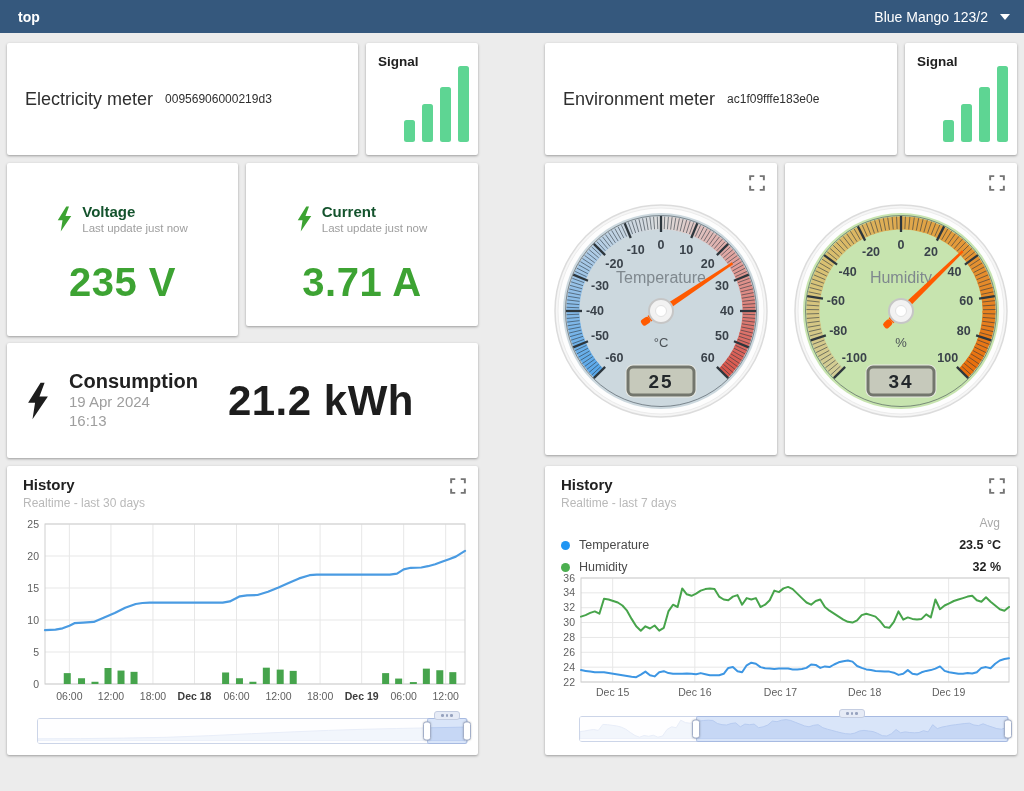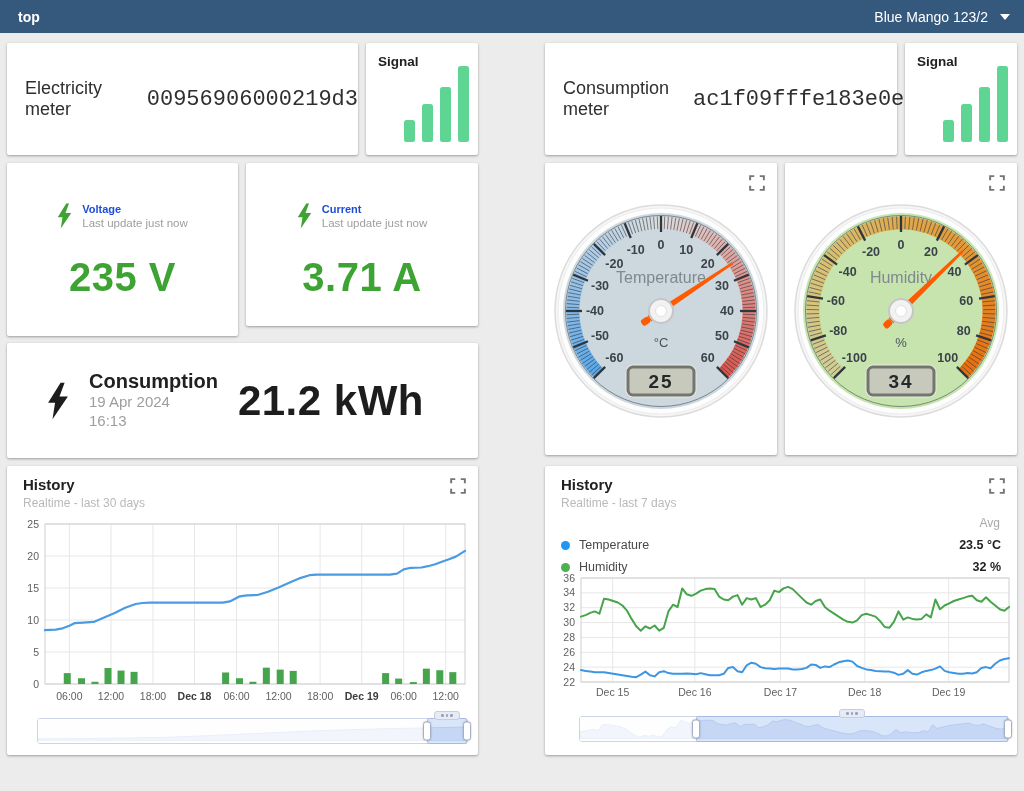--- a/index.html
+++ b/index.html
@@ -19,30 +19,30 @@
   .device-select svg { display:block; }
   
   .dashboard { position:absolute; left:0; top:33px; width:1024px; height:758px; }
   .card {
     position:absolute; background:#fff; border-radius:2px;
     box-shadow:0 1px 3px rgba(0,0,0,.24), 0 1px 2px rgba(0,0,0,.12);
   }
   
   .entity-card { display:flex; align-items:center; padding-left:18px; }
   .entity-name { font-size:18px; color:#2f2f2f; }
-  .entity-id   { font-size:22px; color:#2f2f2f; margin-left:24px;font-family:Liberation Mono, monospace; }
+  .entity-id   { font-size:12px; color:#2f2f2f; margin-left:12px; }
   
   .signal-title { position:absolute; left:12px; top:11px; font-size:13.5px; font-weight:bold; color:#212121; }
   .signal-bars  { position:absolute; left:38px; bottom:13px; display:flex; align-items:flex-end; gap:7px; }
   .signal-bars .bar { width:11px; border-radius:2.5px; }
   
   .value-card { display:flex; flex-direction:column; align-items:center; }
   .vc-head { display:flex; align-items:center; gap:10px; margin-top:40px; }
   .vc-texts { display:flex; flex-direction:column; }
-  .vc-title { font-size:11px; font-weight:bold; color:#1d4ed8; }
+  .vc-title { font-size:15px; font-weight:bold; color:#14532d; }
   .vc-sub   { font-size:11.5px; color:#9e9e9e; margin-top:2px; }
   .vc-value { font-size:40px; font-weight:600; color:#3da333; margin-top:26px; letter-spacing:.5px; }
   
   .consumption-card { display:flex; align-items:center; padding:0 34px 0 40px; }
   .cons-texts { margin-left:20px; }
   .cons-title { font-size:20px; font-weight:bold; color:#212121; }
   .cons-date, .cons-time { font-size:15px; color:#9e9e9e; line-height:1.25; }
   .cons-value { flex:1; text-align:center; font-size:42px; font-weight:bold; color:#1d1d1d; letter-spacing:.5px; }
   
   .hist-title { position:absolute; left:16px; top:10px; font-size:15px; font-weight:bold; color:#212121; }
@@ -121,21 +121,21 @@
         <path d="M7.4 0 L0.6 11 H4.4 L3.0 20 L11.4 7.6 H6.8 L9.6 0 Z" fill="#3da333"></path>
       </svg>
       <div class="vc-texts">
         <span class="vc-title">Current</span>
         <span class="vc-sub">Last update just now</span>
       </div>
     </div>
     <div class="vc-value">3.71 A</div>
   </div>
 
-  <div class="card consumption-card" style="left:7px;top:310px;width:471px;height:115px;">
+  <div class="card consumption-card" style="left:7px;top:310px;width:471px;height:115px;padding-left:20px;">
     <svg width="22" height="38" viewBox="0 0 12 20">
       <path d="M7.4 0 L0.6 11 H4.4 L3.0 20 L11.4 7.6 H6.8 L9.6 0 Z" fill="#1d1d1d"></path>
     </svg>
     <div class="cons-texts">
       <div class="cons-title">Consumption</div>
       <div class="cons-date">19 Apr 2024</div>
       <div class="cons-time">16:13</div>
     </div>
     <div class="cons-value">21.2 kWh</div>
   </div>
@@ -210,21 +210,21 @@
           <i></i>
           <i></i>
           <i></i>
         </div>
         <div class="nav-handle" style="left: 90.7%;"></div>
         <div class="nav-handle" style="left: 100%;"></div>
       </div>
   </div>
 
   <div class="card entity-card" style="left:545px;top:10px;width:352px;height:112px;">
-    <span class="entity-name">Consumption meter</span>
+    <span class="entity-name">Environment meter</span>
     <span class="entity-id">ac1f09fffe183e0e</span>
   </div>
 
   <div class="card" style="left:905px;top:10px;width:112px;height:112px;">
     <span class="signal-title">Signal</span>
     <div class="signal-bars">
         <div class="bar" style="height: 22px; background: rgb(94, 213, 147);"></div>
         <div class="bar" style="height: 38px; background: rgb(94, 213, 147);"></div>
         <div class="bar" style="height: 55px; background: rgb(94, 213, 147);"></div>
         <div class="bar" style="height: 76px; background: rgb(94, 213, 147);"></div>

